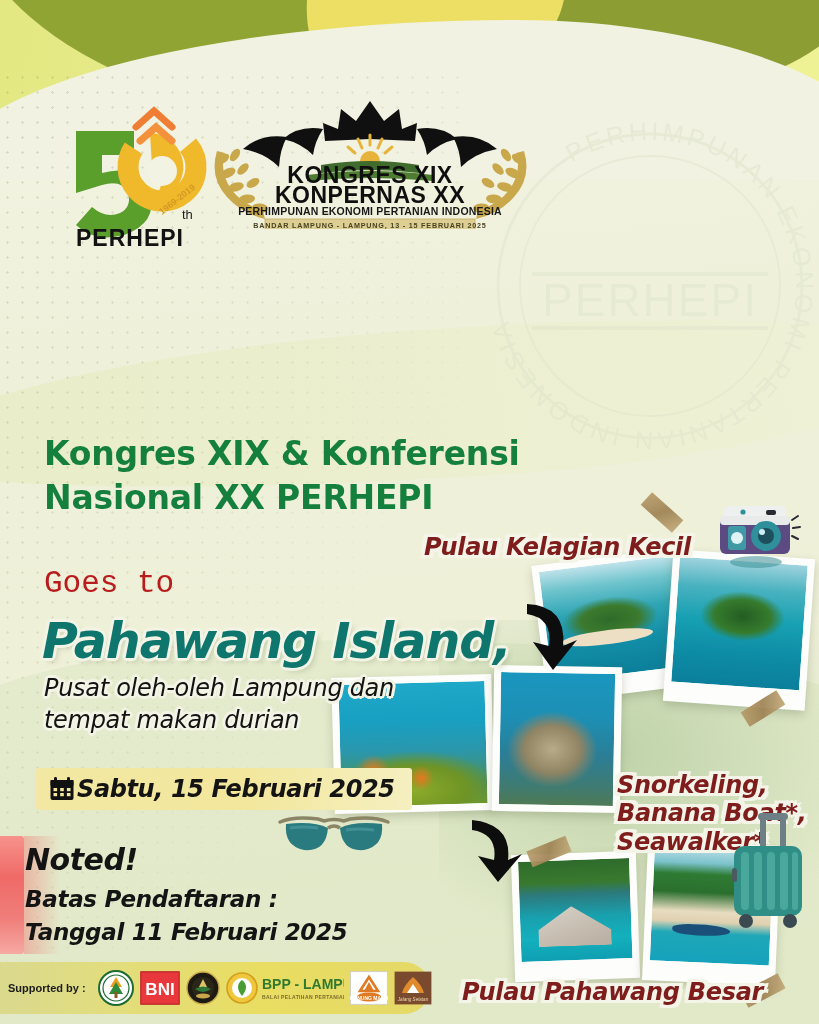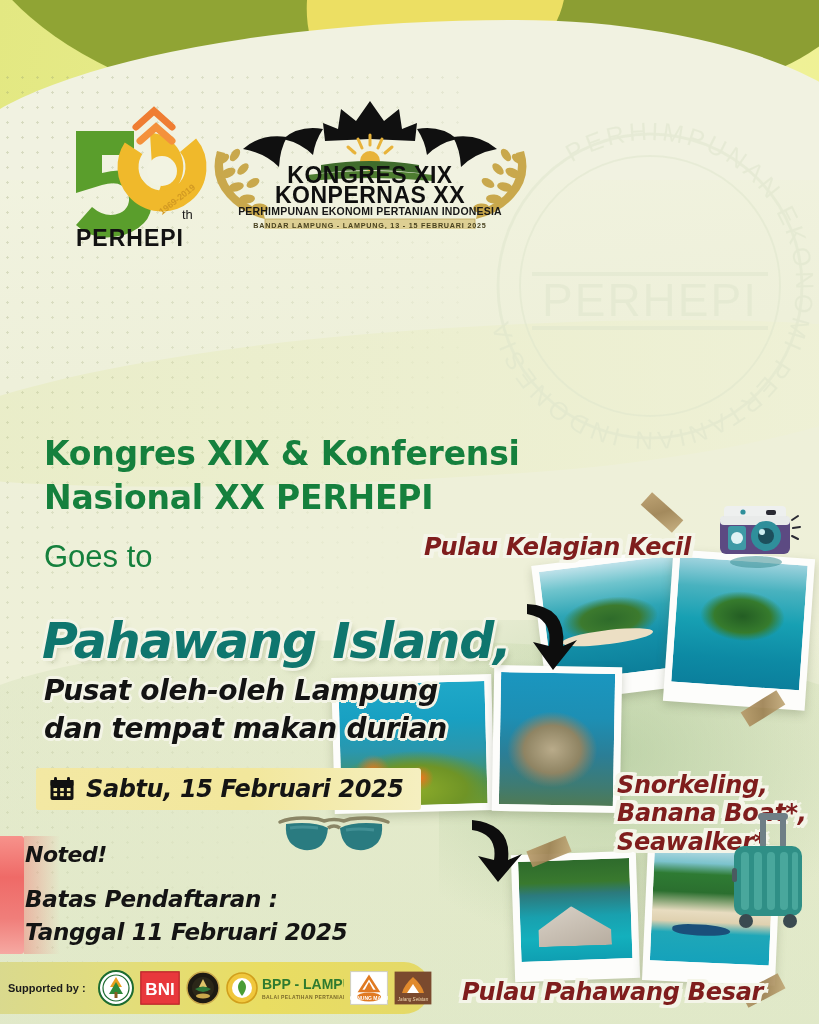--- a/index.html
+++ b/index.html
@@ -100,47 +100,47 @@
   }
   .subtitle{
     position:absolute; left:44px; top:432px; width:640px;
     font-family:"DejaVu Sans", sans-serif;
     font-size:33px; font-weight:bold; color:#15803d;
     line-height:1.32; letter-spacing:-.2px;
   }
 
   
   .goes-to{
-    position:absolute; left:44px; top:539px;
-    font-size:31px; color:#15803d; font-weight:400;
+    position:absolute; left:44px; top:566px;
+    font-size:31px; color:#b91c1c; font-weight:400;font-family:Liberation Mono, monospace;
   }
   .island-name{
     position:absolute; left:42px; top:613px;
     font-family:"DejaVu Sans", sans-serif;
     font-size:49px; font-weight:bold; font-style:italic;
     color:#0f766e; letter-spacing:-1px;
     text-shadow:
        3px 0 0 #f3f4e6, -3px 0 0 #f3f4e6, 0 3px 0 #f3f4e6, 0 -3px 0 #f3f4e6,
        2px 2px 0 #f3f4e6, -2px 2px 0 #f3f4e6, 2px -2px 0 #f3f4e6, -2px -2px 0 #f3f4e6,
        4px 4px 5px rgba(120,130,90,.25);
   }
   .sub-desc{
     position:absolute; left:44px; top:672px; width:420px;
     font-family:"DejaVu Sans", sans-serif;
-    font-size:28px; font-weight:bold; font-style:italic; color:#131313;
+    font-size:24px; font-weight:normal; font-style:italic; color:#131313;
     line-height:1.34; letter-spacing:-.3px;
     text-shadow:
        3px 0 0 #f3f4e6, -3px 0 0 #f3f4e6, 0 3px 0 #f3f4e6, 0 -3px 0 #f3f4e6,
        2px 2px 0 #f3f4e6, -2px 2px 0 #f3f4e6, 2px -2px 0 #f3f4e6, -2px -2px 0 #f3f4e6;
   }
 
   
   .date-badge{
     position:absolute; left:36px; top:768px;
-    display:flex; align-items:center; gap:11px;
+    display:flex; align-items:center; gap:2px;
     padding:7px 17px 7px 13px;
     background:linear-gradient(90deg,#f3e8a3 0%,#f2e79c 55%,#f5efc0 100%);
     border-radius:3px;
   }
   .date-badge .cal{ width:26px; height:26px; flex:0 0 26px; }
   .date-text{
     font-family:"DejaVu Sans", sans-serif;
     font-size:24px; font-weight:bold; font-style:italic; color:#141414;
     letter-spacing:-.4px; white-space:nowrap;
   }
@@ -152,21 +152,21 @@
     background:linear-gradient(180deg,#f7928b 0%,#ef6a67 35%,#f07e7a 70%,#f6a9a2 100%);
     border-radius:0 3px 3px 0;
   }
   .noted-bar::after{
     content:""; position:absolute; left:24px; top:0; width:36px; height:118px;
     background:linear-gradient(90deg,rgba(240,120,115,.45),rgba(240,120,115,0));
   }
   .noted-title{
     position:absolute; left:25px; top:6px;
     font-family:"DejaVu Sans", sans-serif;
-    font-size:22px; font-weight:bold; font-style:italic; color:#141414;
+    font-size:30px; font-weight:bold; font-style:italic; color:#141414;
     letter-spacing:-.5px;
   }
   .noted-line{
     position:absolute; left:25px; width:400px;
     font-family:"DejaVu Sans", sans-serif;
     font-size:23px; font-weight:bold; font-style:italic; color:#141414;
     letter-spacing:-.3px;
   }
   .noted-line.l1{ top:50px;font-style:italic; }
   .noted-line.l2{ top:83px; }

